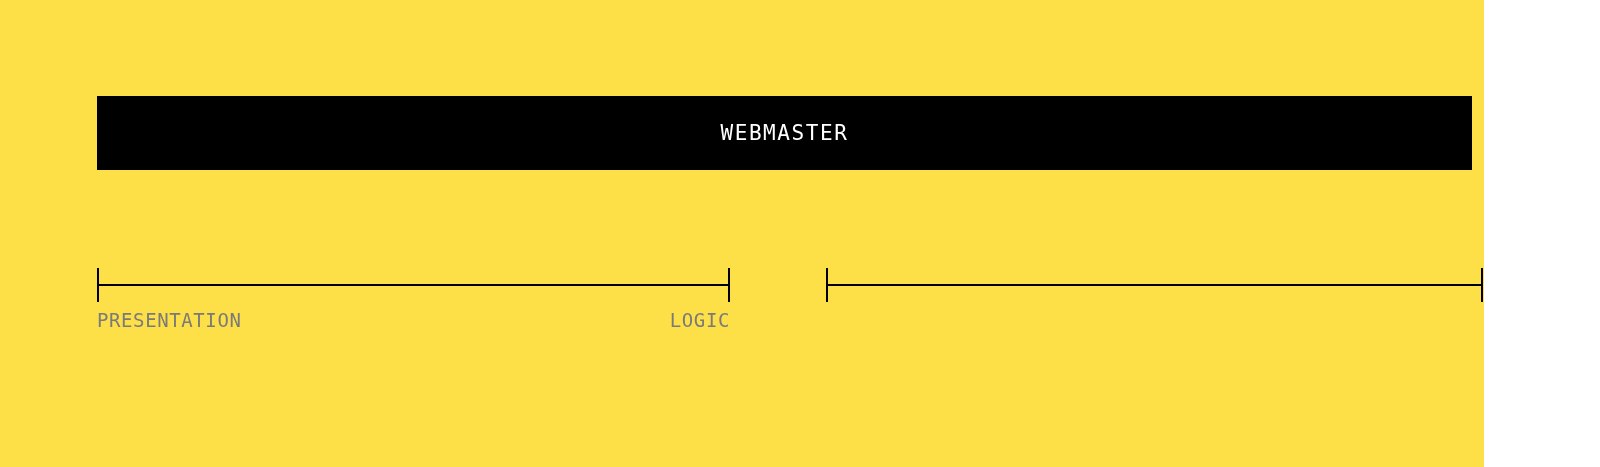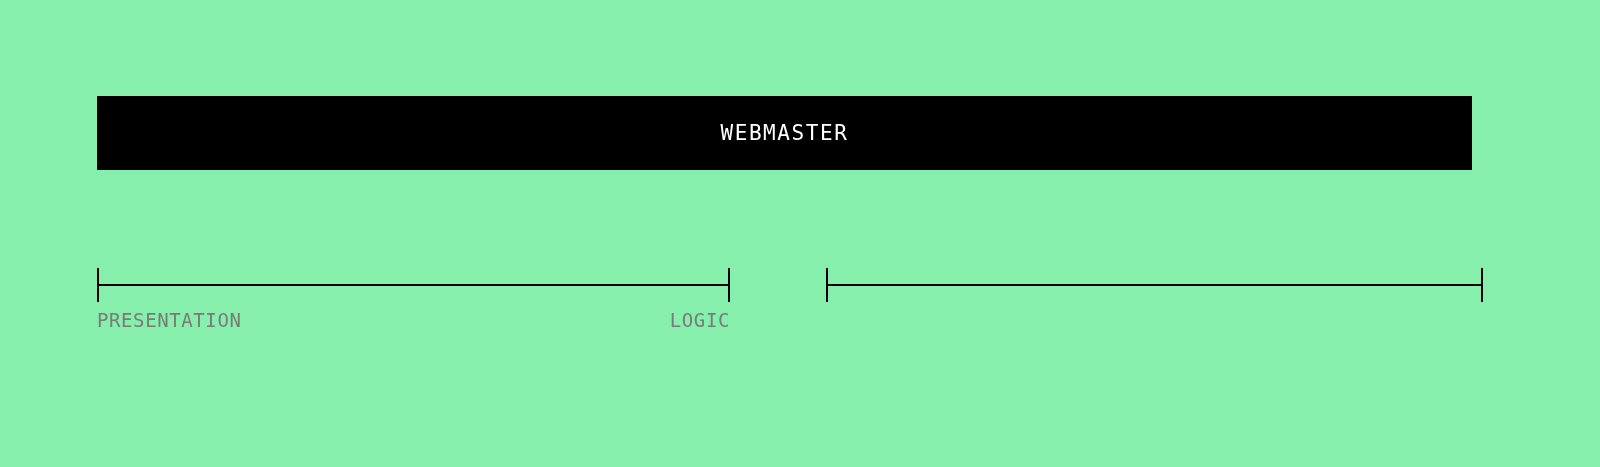--- a/index.html
+++ b/index.html
@@ -11,23 +11,23 @@
     width: 1600px;
     height: 467px;
     background: #ffffff;
     font-family: "DejaVu Sans Mono", "Liberation Mono", monospace;
     overflow: hidden;
     position: relative;
   }
 
   #canvas {
     position: relative;
-    width: 1600px;
+    width: 1484px;
     height: 467px;
-    background: #86efac;
+    background: #fde047;
   }
 
   
   .title-bar {
     position: absolute;
     left: 97px;
     top: 96px;
     width: 1375px;
     height: 74px;
     background: #000000;

